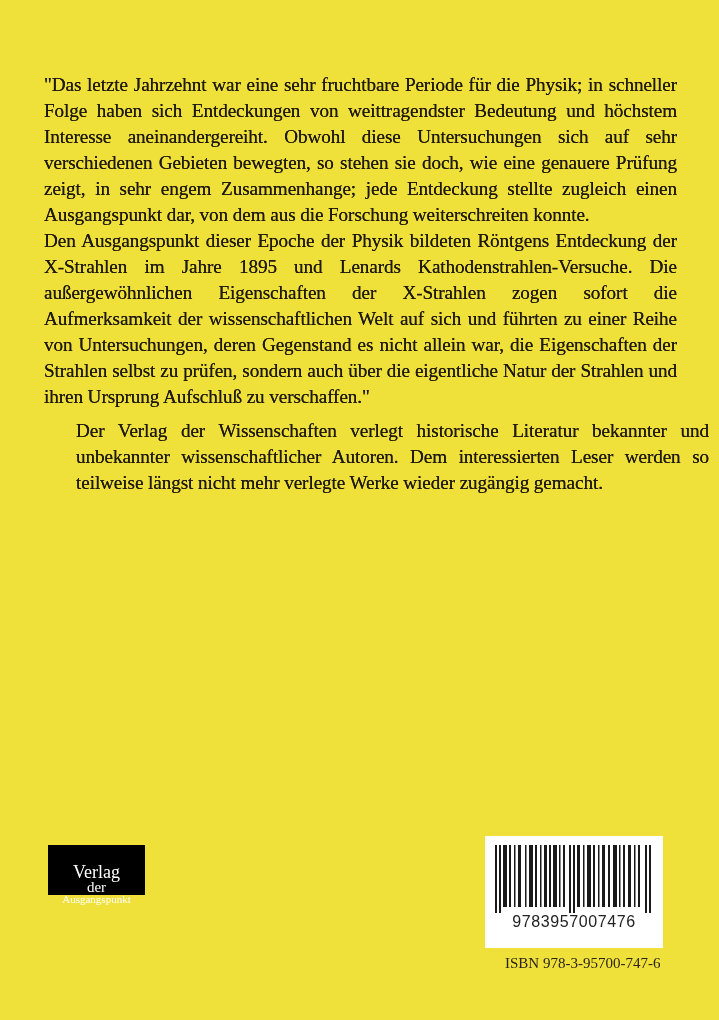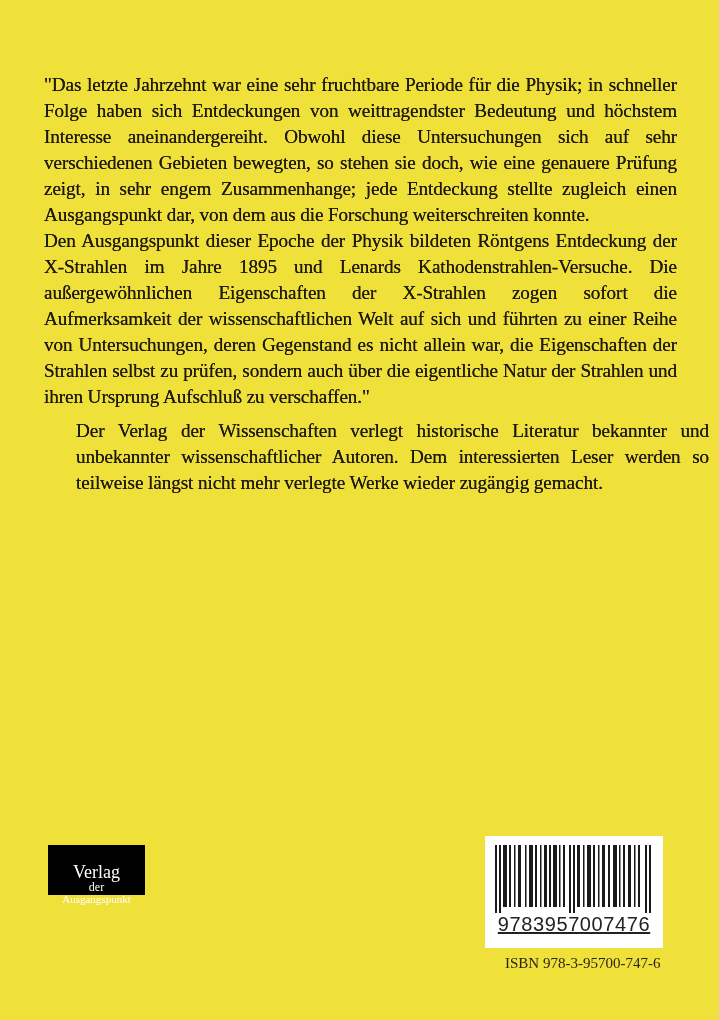--- a/index.html
+++ b/index.html
@@ -38,21 +38,21 @@
       width: 97px;
       height: 50px;
       background: #000000;
       color: #ffffff;
       text-align: center;
       font-family: Liberation Serif, serif;
       box-sizing: border-box;
       padding-top: 18px;
     }
     .logo .l1 { display: block; font-size: 18px; line-height: 18px; }
-    .logo .l2 { display: block; font-size: 12px; line-height: 12px; }
+    .logo .l2 { display: block; font-size: 15px; line-height: 12px; }
     .logo .l3 { display: block; font-size: 11px; line-height: 13px; }
 
     .barcode-box {
       position: absolute;
       left: 485px;
       top: 836px;
       width: 178px;
       height: 112px;
       background: #ffffff;
     }
@@ -61,24 +61,23 @@
       left: 10px;
       top: 9px;
     }
     .barcode-digits {
       position: absolute;
       left: 0;
       width: 178px;
       top: 77px;
       text-align: center;
       font-family: "Liberation Sans", "DejaVu Sans", sans-serif;
-      font-size: 20px;
+      font-size: 16px;
       letter-spacing: 0.6px;
       color: #222;
-      text-decoration: underline;
     }
     .isbn-label {
       position: absolute;
       left: 505px;
       top: 955px;
       font-family: "Liberation Serif", "DejaVu Serif", serif;
       font-weight: normal;
       font-size: 15px;
       color: #2a2418;
     }

